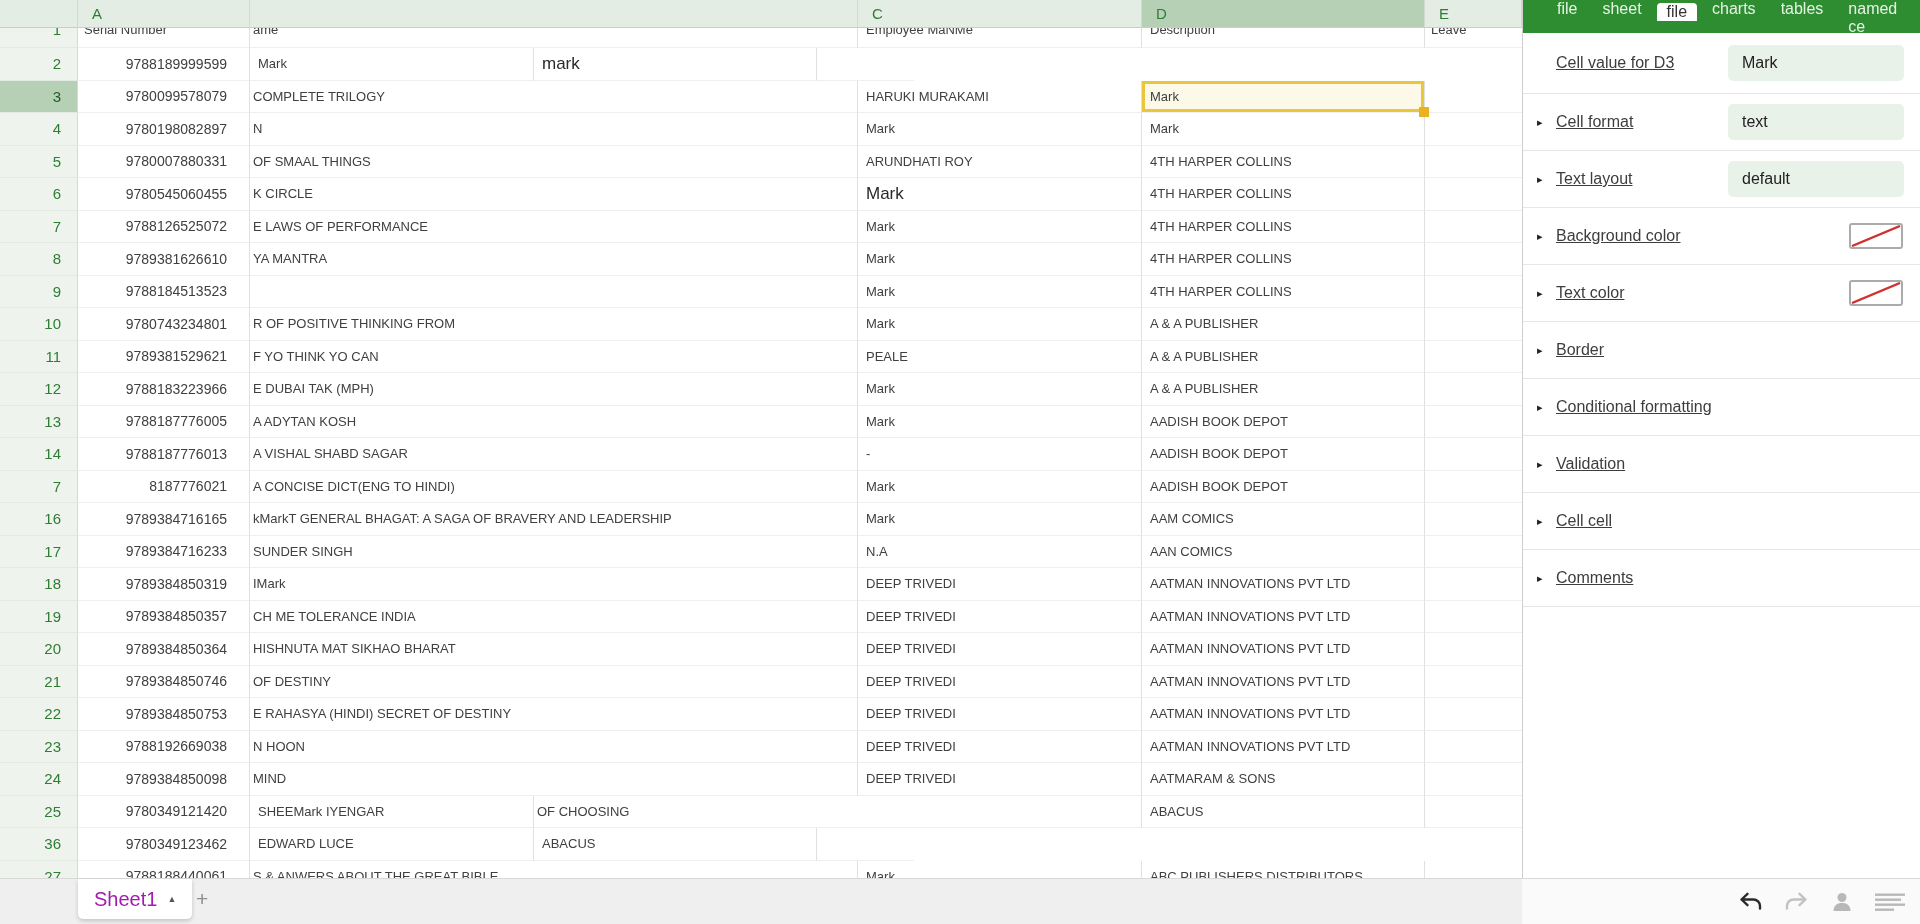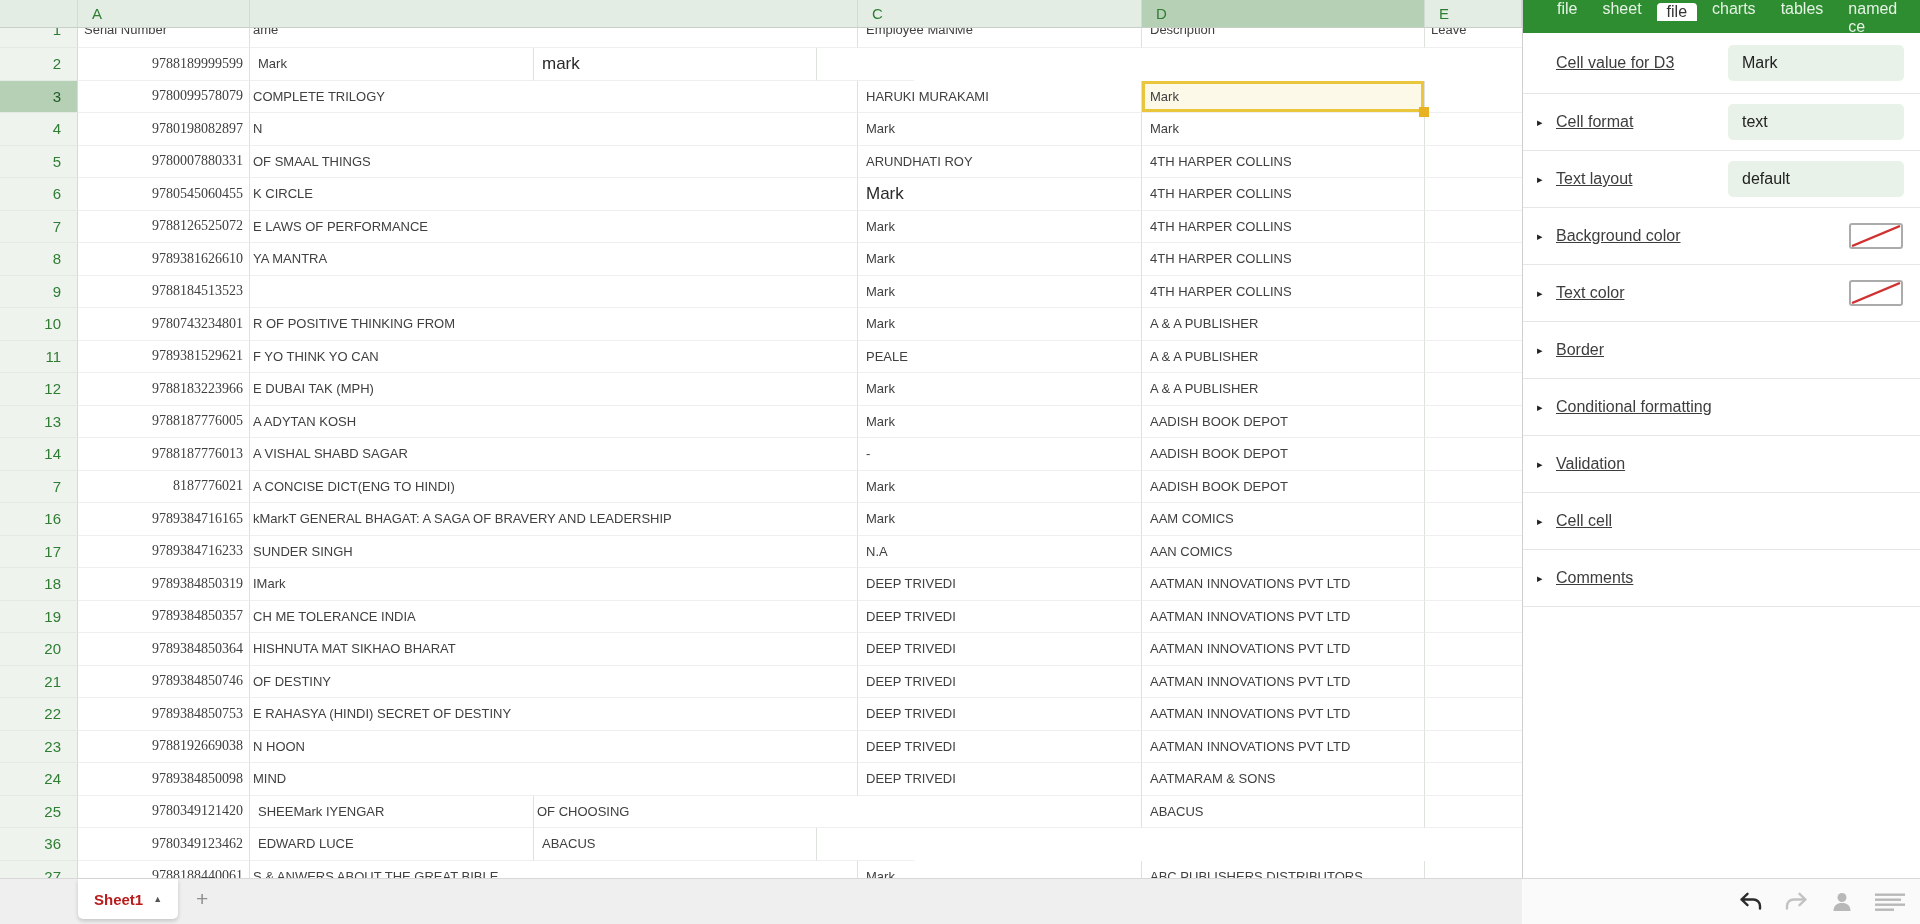--- a/index.html
+++ b/index.html
@@ -18,21 +18,21 @@
     font-size:13px;color:#404040;padding:0 6px;background:#fff;
   }
   .c-rh{width:78px;justify-content:flex-end;padding:0 16px 0 0;
         background:#eef3ee;color:#2e7d32;font-size:15px;
         border-right:1px solid #d4dad4;border-bottom:1px solid #e3e9e3;}
   .c-a{width:172px;}
   .c-b{width:608px;padding-left:3px;}
   .c-c{width:284px;padding-left:8px;}
   .c-d{width:283px;padding-left:8px;}
   .c-e{width:97px;border-right:none;}
-  .num{justify-content:flex-end;padding-right:6px;font-size:14px;font-family:Liberation Serif, serif;}
+  .num{justify-content:flex-end;padding-right:22px;font-size:14px;}
   .hdr{height:28px;}
   .hdr .cell{
     background:#e4ede4;color:#2e7d32;font-size:15px;
     padding-left:14px;justify-content:flex-start;
     border-bottom:1px solid #c7cfc7;border-right:1px solid #d2dad2;
   }
   .hdr .c-rh{padding:0;}
   .hdr .hl-col{background:#b6d0b6;}
   .row{height:32.5px;}
   .row1{height:20px;}
@@ -69,21 +69,21 @@
   }
   
   #bottombar{position:absolute;left:0;top:878px;width:1920px;height:46px;
              background:#fafafa;border-top:1px solid #d8d8d8;box-sizing:border-box;}
   #bb-left{position:absolute;left:0;top:0;width:1522px;height:45px;background:#efefef;}
   .sheet-tab{
     position:absolute;left:78px;top:0;height:40px;background:#fff;
     border-radius:0 0 5px 5px;box-shadow:0 2px 4px rgba(0,0,0,.18);
     display:flex;align-items:center;padding:0 16px;gap:10px;
   }
-  .sheet-name{font-size:15px;font-weight:bold;color:#b91c1c;}
+  .sheet-name{font-size:20px;font-weight:normal;color:#a21caf;}
   .caret{font-size:9px;color:#555;}
   .add-sheet{position:absolute;left:196px;top:0;height:40px;display:flex;align-items:center;
              font-size:21px;color:#8f8f8f;}
   .br-icons{position:absolute;right:14px;top:0;height:45px;display:flex;align-items:center;gap:21px;}
   .br-icons svg{display:block;}
 </style>
 </head>
 <body>
 
 <div id="grid">

